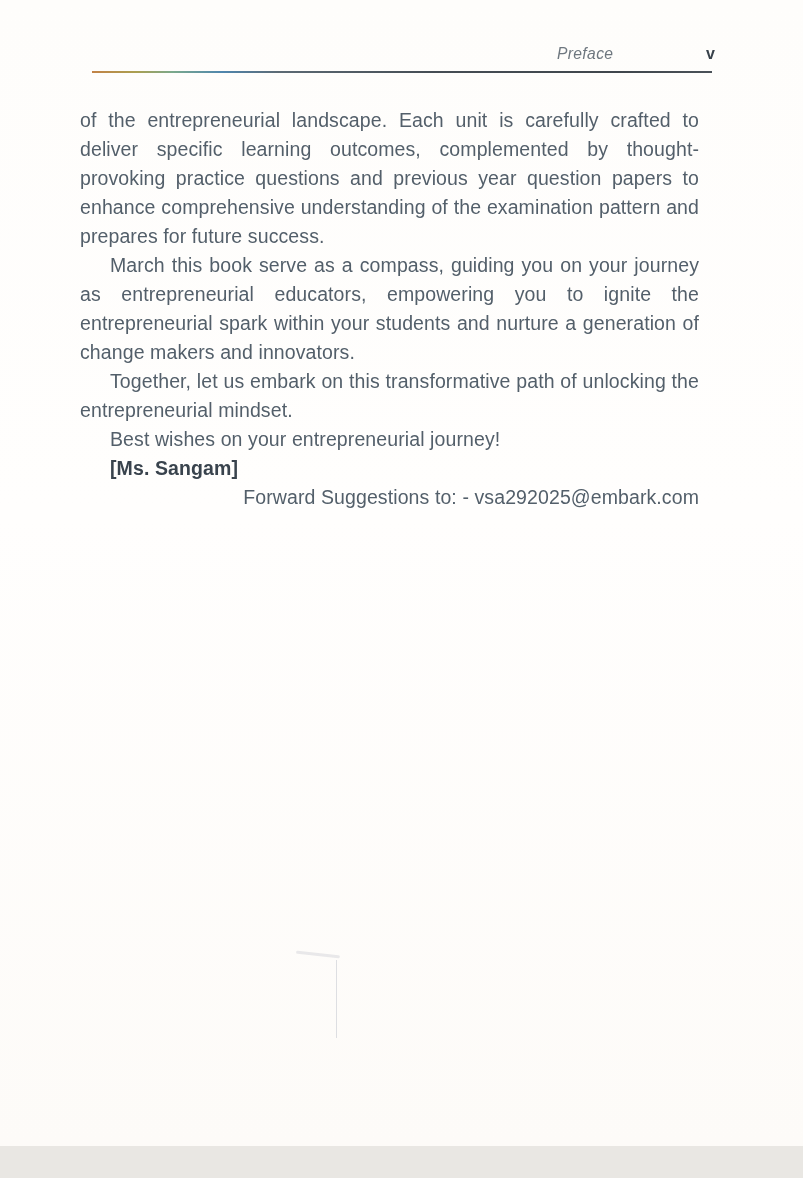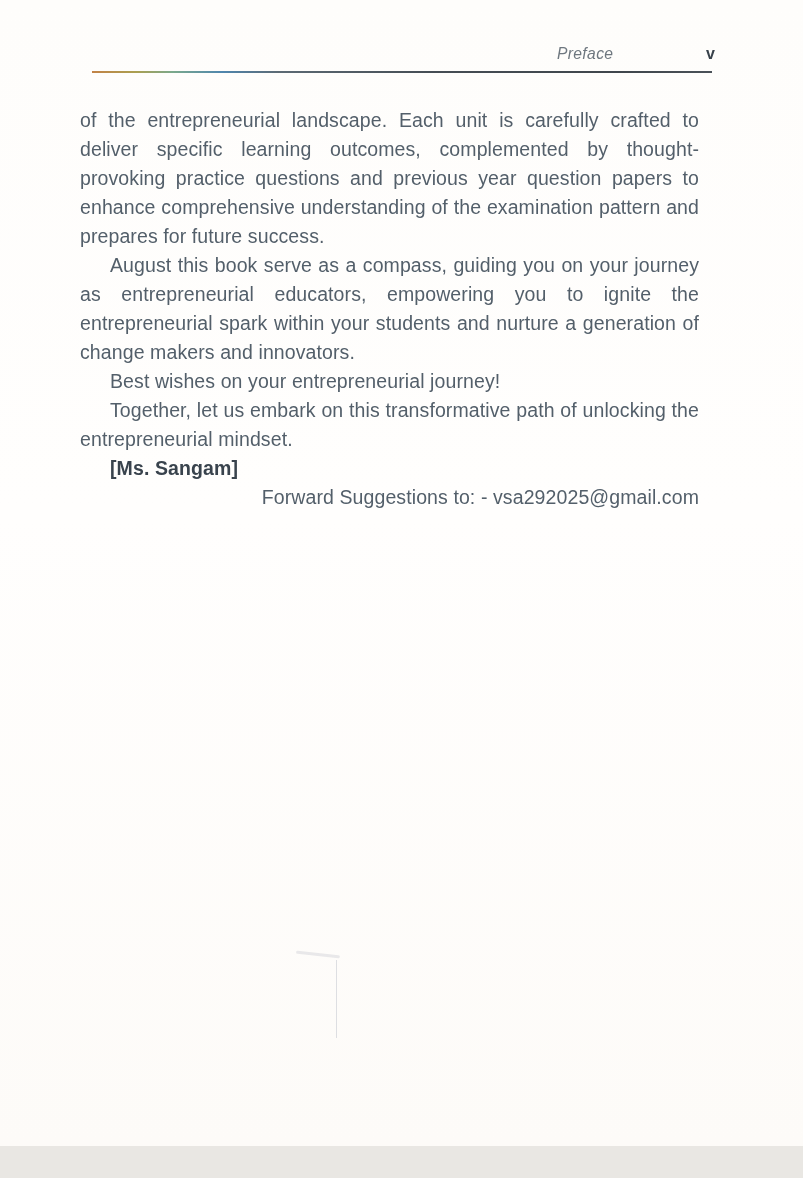--- a/index.html
+++ b/index.html
@@ -98,23 +98,23 @@
 <div class="page">
 
   <span class="running-header-title">Preface</span>
 
   <span class="page-number">v</span>
 
   <div class="header-rule"></div>
 
   <div class="body-text">
     <p class="continuation">of the entrepreneurial landscape. Each unit is carefully crafted to deliver specific learning outcomes, complemented by thought-provoking practice questions and previous year question papers to enhance comprehensive understanding of the examination pattern and prepares for future success.</p>
-    <p>August this book serve as a compass, guiding you on your journey as entrepreneurial educators, empowering you to ignite the entrepreneurial spark within your students and nurture a generation of change makers and innovators.</p>
+    <p>March this book serve as a compass, guiding you on your journey as entrepreneurial educators, empowering you to ignite the entrepreneurial spark within your students and nurture a generation of change makers and innovators.</p>
+    <p>Together, let us embark on this transformative path of unlocking the entrepreneurial mindset.</p>
     <p>Best wishes on your entrepreneurial journey!</p>
-    <p>Together, let us embark on this transformative path of unlocking the entrepreneurial mindset.</p>
     <p class="signature-line">[Ms. Sangam]</p>
-    <p class="forward-line">Forward Suggestions to: - vsa292025@gmail.com</p>
+    <p class="forward-line">Forward Suggestions to: - vsa292025@embark.com</p>
   </div>
 
   <div class="scan-smudge"></div>
   <div class="scan-scratch"></div>
 
 </div>
 
 </body></html>

